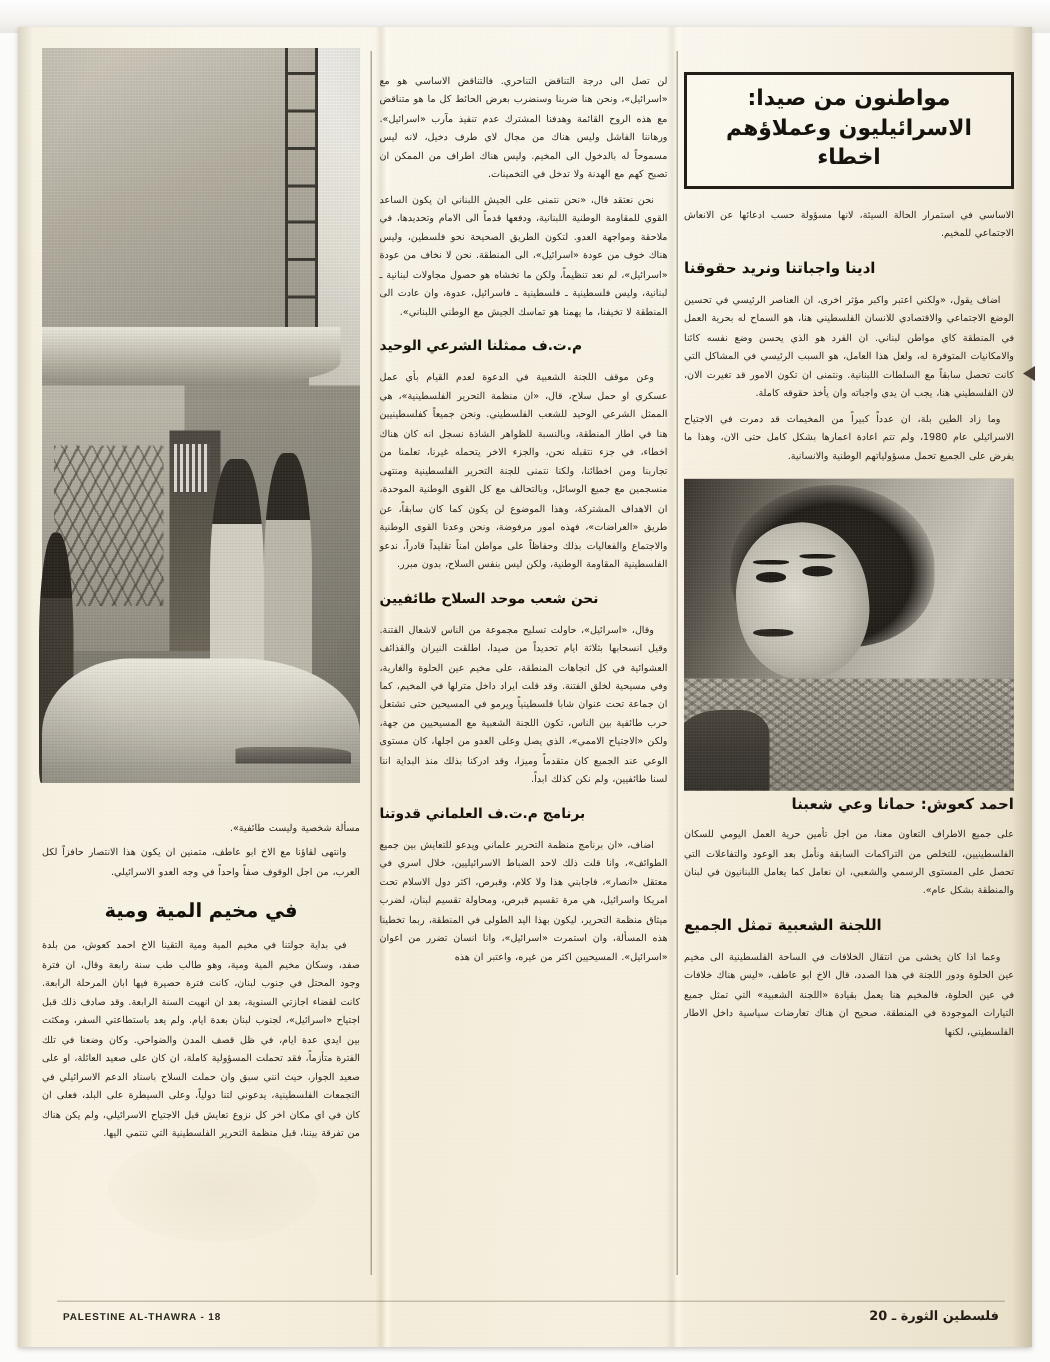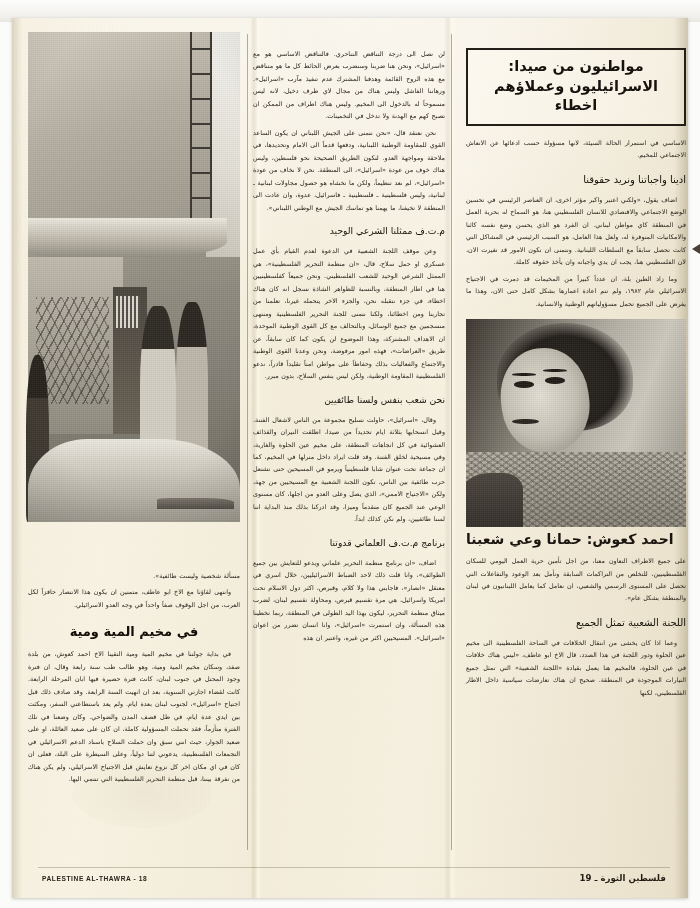--- a/index.html
+++ b/index.html
@@ -66,21 +66,21 @@
       repeating-linear-gradient(0deg, rgba(140,120,80,0.05) 0px, rgba(140,120,80,0.05) 1px, rgba(0,0,0,0) 1px, rgba(0,0,0,0) 3px),
       repeating-linear-gradient(90deg, rgba(140,120,80,0.04) 0px, rgba(140,120,80,0.04) 1px, rgba(0,0,0,0) 1px, rgba(0,0,0,0) 4px);
   }
 
   
   .col {
     position: absolute;
     color: #241f18;
     margin-top: 16px;
   }
-  .col-right { right: 2px; top: 14px; width: 220px; }
+  .col-right { right: 12px; top: 14px; width: 220px; }
   .col-mid   { right: 243px; top: 14px; width: 192px; }
   .col-left  { right: 448px; top: 14px; width: 212px; }
 
   .rule {
     position: absolute;
     top: 16px;
     bottom: 48px;
     width: 1px;
     background: rgba(90,78,52,0.45);
   }
@@ -123,23 +123,23 @@
     text-justify: inter-word;
     color: #2a241c;
     margin: 0 0 4px 0;
     font-family: "DejaVu Sans", sans-serif;
     word-spacing: 0.5px;
   }
   .para.indent { text-indent: 9px; }
 
   .subhead {
     font-size: 10px;
-    font-weight: normal;
+    font-weight: bold;
     color: #171209;
-    text-align: right;
+    text-align: left;
     margin: 11px 0 8px 0;
     line-height: 1.3;
   }
   .subhead.small { font-size: 9.2px; }
 
   .section-title {
     font-size: 13px;
     font-weight: bold;
     color: #120e08;
     text-align: center;
@@ -280,23 +280,23 @@
       repeating-linear-gradient(-35deg, rgba(60,55,46,0.28) 0 2px, rgba(0,0,0,0) 2px 5px),
       linear-gradient(180deg, #b6b1a5, #938e83);
   }
   .pp-shoulderL {
     position: absolute; left: -4%; bottom: 0; width: 30%; height: 26%;
     background: linear-gradient(180deg,#4a453d,#34302a);
     border-radius: 50% 30% 0 0;
   }
 
   .caption {
-    font-size: 14px;
-    font-weight: bold;
-    text-align: left;
+    font-size: 10px;
+    font-weight: bold;
+    text-align: right;
     color: #1a1510;
     margin: 1px 0 8px 0;
   }
 
   
   .footer-en {
     position: absolute;
     left: 30px;
     bottom: 16px;
     font-family: "Liberation Sans", sans-serif;
@@ -382,21 +382,21 @@
       <div class="headline-line l2">الاسرائيليون وعملاؤهم اخطاء</div>
     </div>
 
     <div class="arrow-mark"></div>
 
     <p class="para">الاساسي في استمرار الحالة السيئة، لانها مسؤولة حسب ادعائها عن الانعاش الاجتماعي للمخيم.</p>
 
     <div class="subhead">ادينا واجباتنا ونريد حقوقنا</div>
 
     <p class="para indent">اضاف يقول، «ولكني اعتبر واكبر مؤثر اخرى، ان العناصر الرئيسي في تحسين الوضع الاجتماعي والاقتصادي للانسان الفلسطيني هنا، هو السماح له بحرية العمل في المنطقة كاي مواطن لبناني. ان الفرد هو الذي يحسن وضع نفسه كائنا والامكانيات المتوفرة له، ولعل هذا العامل، هو السبب الرئيسي في المشاكل التي كانت تحصل سابقاً مع السلطات اللبنانية. ونتمنى ان تكون الامور قد تغيرت الان، لان الفلسطيني هنا، يجب ان يدي واجباته وان يأخذ حقوقه كاملة.</p>
-    <p class="para indent">وما زاد الطين بلة، ان عدداً كبيراً من المخيمات قد دمرت في الاجتياح الاسرائيلي عام ١٩٨٢، ولم تتم اعادة اعمارها بشكل كامل حتى الان، وهذا ما يفرض على الجميع تحمل مسؤولياتهم الوطنية والانسانية.</p>
+    <p class="para indent">وما زاد الطين بلة، ان عدداً كبيراً من المخيمات قد دمرت في الاجتياح الاسرائيلي عام 1980، ولم تتم اعادة اعمارها بشكل كامل حتى الان، وهذا ما يفرض على الجميع تحمل مسؤولياتهم الوطنية والانسانية.</p>
 
     <div class="photo-portrait">
       <div class="pp-bg"></div>
       <div class="pp-hair"></div>
       <div class="pp-face"></div>
       <div class="pp-brow b1"></div>
       <div class="pp-brow b2"></div>
       <div class="pp-eye e1"></div>
       <div class="pp-eye e2"></div>
       <div class="pp-mouth"></div>
@@ -414,35 +414,35 @@
   </div>
 
   <div class="col col-mid">
     <p class="para">لن تصل الى درجة التناقض التناحري. فالتناقض الاساسي هو مع «اسرائيل»، ونحن هنا ضربنا وسنضرب بعرض الحائط كل ما هو متناقض مع هذه الروح القائمة وهدفنا المشترك عدم تنفيذ مآرب «اسرائيل». ورهاننا الفاشل وليس هناك من مجال لاي طرف دخيل، لانه ليس مسموحاً له بالدخول الى المخيم. وليس هناك اطراف من الممكن ان تصبح كهم مع الهدنة ولا تدخل في التخمينات.</p>
     <p class="para indent">نحن نعتقد قال، «نحن نتمنى على الجيش اللبناني ان يكون الساعد القوي للمقاومة الوطنية اللبنانية، ودفعها قدماً الى الامام وتحديدها، في ملاحقة ومواجهة العدو. لتكون الطريق الصحيحة نحو فلسطين، وليس هناك خوف من عودة «اسرائيل»، الى المنطقة. نحن لا نخاف من عودة «اسرائيل»، لم نعد تنظيماً، ولكن ما تخشاه هو حصول مجاولات لبنانية ـ لبنانية، وليس فلسطينية ـ فلسطينية ـ فاسرائيل، عدوة، وان عادت الى المنطقة لا تخيفنا، ما يهمنا هو تماسك الجيش مع الوطني اللبناني».</p>
 
     <div class="subhead small">م.ت.ف ممثلنا الشرعي الوحيد</div>
 
     <p class="para indent">وعن موقف اللجنة الشعبية في الدعوة لعدم القيام بأي عمل عسكري او حمل سلاح، قال، «ان منظمة التحرير الفلسطينية»، هي الممثل الشرعي الوحيد للشعب الفلسطيني. ونحن جميعاً كفلسطينيين هنا في اطار المنطقة، وبالنسبة للظواهر الشاذة نسجل انه كان هناك اخطاء، في جزء نتقبله نحن، والجزء الاخر يتحمله غيرنا، تعلمنا من تجاربنا ومن اخطائنا، ولكنا نتمنى للجنة التحرير الفلسطينية ومنتهى منسجمين مع جميع الوسائل، وبالتحالف مع كل القوى الوطنية الموحدة، ان الاهداف المشتركة، وهذا الموضوع لن يكون كما كان سابقاً، عن طريق «العراضات»، فهذه امور مرفوضة، ونحن وعدنا القوى الوطنية والاجتماع والفعاليات بذلك وحفاظاً على مواطن امناً تقليداً قادراً، ندعو الفلسطينية المقاومة الوطنية، ولكن ليس بنفس السلاح، بدون مبرر.</p>
 
-    <div class="subhead small">نحن شعب بنفس ولسنا طائفيين</div>
+    <div class="subhead small">نحن شعب موحد السلاح طائفيين</div>
 
     <p class="para indent">وقال، «اسرائيل»، حاولت تسليح مجموعة من الناس لاشعال الفتنة. وقيل انسحابها بثلاثة ايام تحديداً من صيدا، اطلقت النيران والقذائف العشوائية في كل اتجاهات المنطقة، على مخيم عين الحلوة والغارية، وفي مسيحية لخلق الفتنة. وقد قلت ايراد داخل مترلها في المخيم، كما ان جماعة تحت عنوان شابا فلسطينياً ويرمو في المسيحين حتى تشتعل حرب طائفية بين الناس، تكون اللجنة الشعبية مع المسيحيين من جهة، ولكن «الاجتياح الاممي»، الذي يصل وعلى العدو من اجلها، كان مستوى الوعي عند الجميع كان متقدماً وميزا، وقد ادركنا بذلك منذ البداية اننا لسنا طائفيين، ولم نكن كذلك ابداً.</p>
 
     <div class="subhead small">برنامج م.ت.ف العلماني قدوتنا</div>
 
     <p class="para indent">اضاف، «ان برنامج منظمة التحرير علماني ويدعو للتعايش بين جميع الطوائف»، وانا قلت ذلك لاحد الضباط الاسرائيليين، خلال اسري في معتقل «انصار»، فاجابني هذا ولا كلام، وقبرص، اكثر دول الاسلام تحت امريكا واسرائيل، هي مرة تقسيم قبرص، ومحاولة تقسيم لبنان، لضرب ميثاق منظمة التحرير، ليكون بهذا اليد الطولى في المنطقة، ربما تخطينا هذه المسألة، وان استمرت «اسرائيل»، وانا انسان تضرر من اعوان «اسرائيل». المسيحيين اكثر من غيره، واعتبر ان هذه</p>
   </div>
 
-  <div class="col col-left" style="top:536px;">
+  <div class="col col-left" style="top:512px;">
     <p class="para">مسألة شخصية وليست طائفية».</p>
     <p class="para indent">وانتهى لقاؤنا مع الاخ ابو عاطف، متمنين ان يكون هذا الانتصار حافزاً لكل العرب، من اجل الوقوف صفاً واحداً في وجه العدو الاسرائيلي.</p>
 
     <div class="section-title">في مخيم المية ومية</div>
 
     <p class="para indent">في بداية جولتنا في مخيم المية ومية التقينا الاخ احمد كعوش، من بلدة صفد، وسكان مخيم المية ومية، وهو طالب طب سنة رابعة وقال، ان فترة وجود المحتل في جنوب لبنان، كانت فترة حصيرة فيها ابان المرحلة الرابعة. كانت لقضاء اجازتي السنوية، بعد ان انهيت السنة الرابعة. وقد صادف ذلك قبل اجتياح «اسرائيل»، لجنوب لبنان بعدة ايام. ولم يعد باستطاعتي السفر، ومكثت بين ايدي عدة ايام، في ظل قصف المدن والضواحي. وكان وضعنا في تلك الفترة متأزماً، فقد تحملت المسؤولية كاملة، ان كان على صعيد العائلة، او على صعيد الجوار، حيث انني سبق وان حملت السلاح باسناد الدعم الاسرائيلي في التجمعات الفلسطينية، يدعوني لتنا دولياً، وعلى السيطرة على البلد، فعلى ان كان في اي مكان اخر كل نزوع تعايش قبل الاجتياح الاسرائيلي، ولم يكن هناك من تفرقة بيننا، قبل منظمة التحرير الفلسطينية التي تنتمي اليها.</p>
   </div>
 
   <div class="footer-rule"></div>
   <div class="footer-en">PALESTINE AL-THAWRA - 18</div>
-  <div class="footer-ar">فلسطين الثورة ـ 19</div>
+  <div class="footer-ar">فلسطين الثورة ـ 20</div>
 
 </div>
 
 </body></html>

